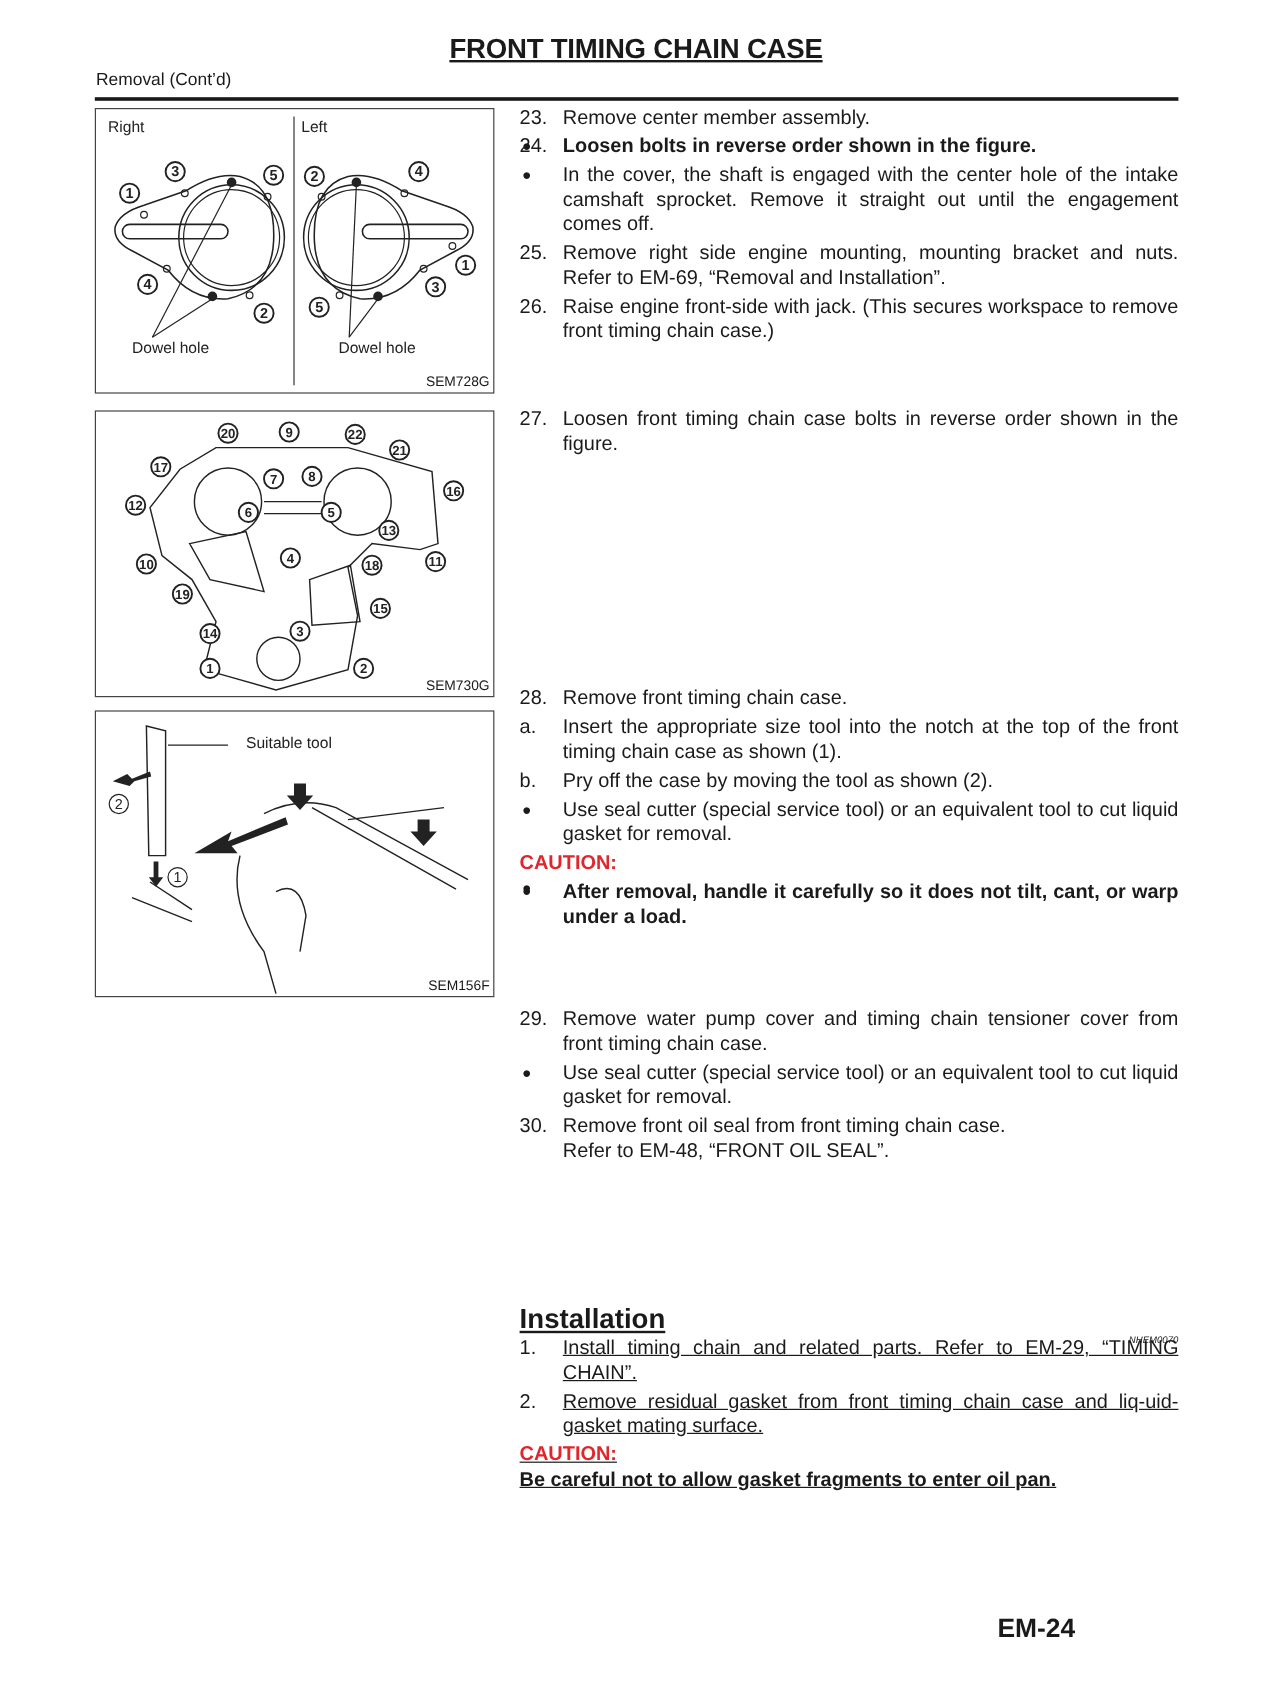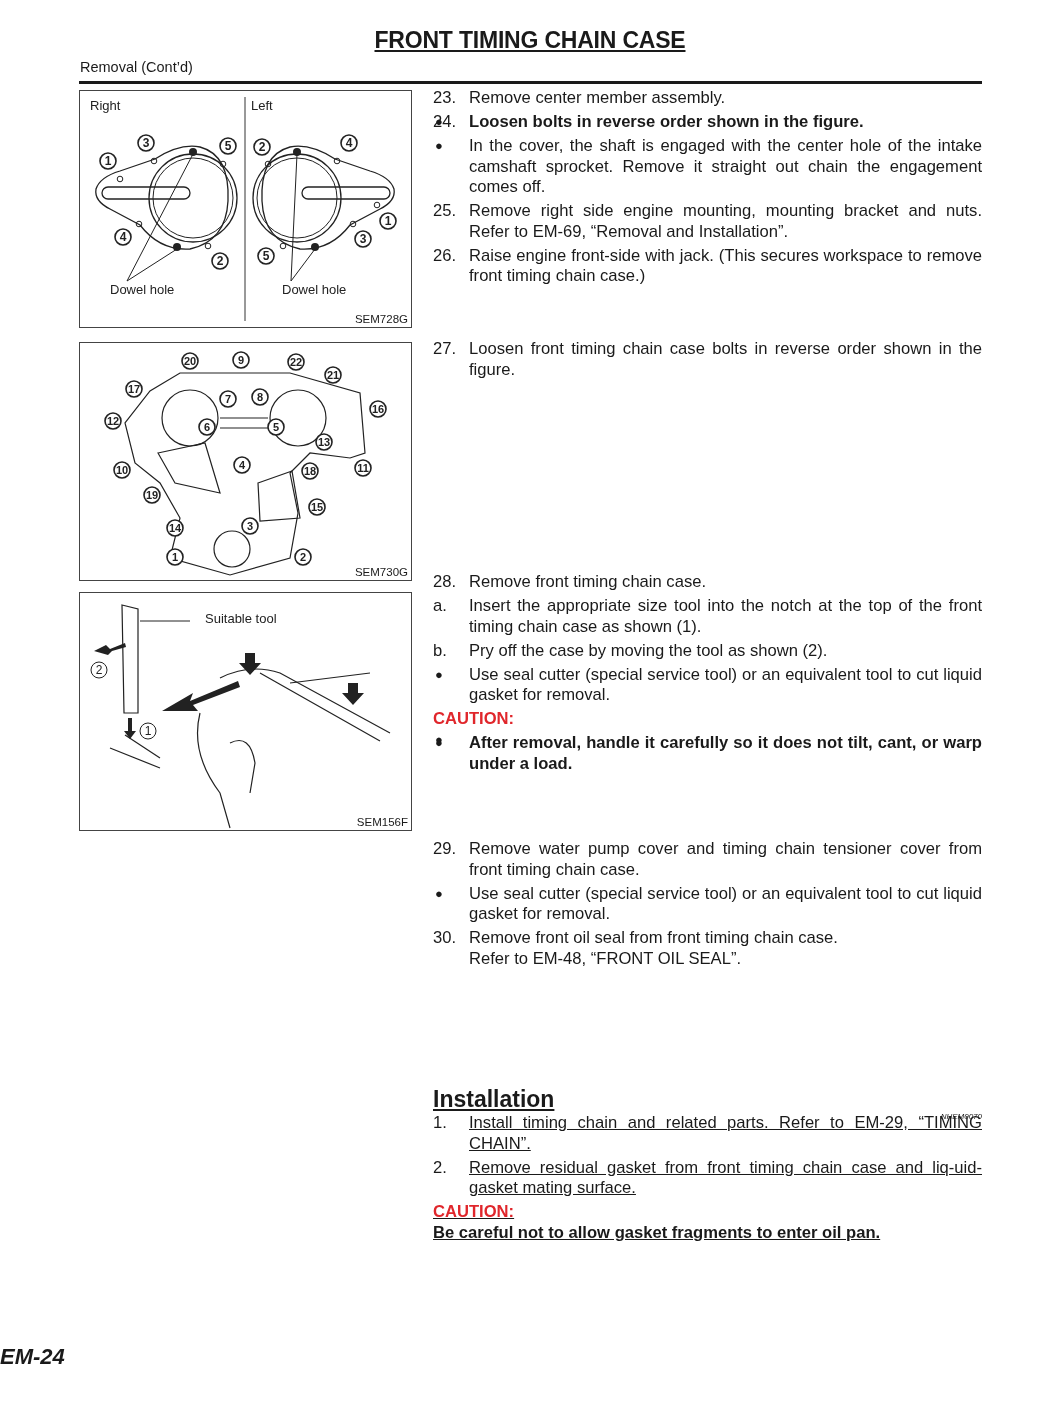--- a/index.html
+++ b/index.html
@@ -13,22 +13,22 @@
   .fig svg { display:block; }
   .fig-code { position:absolute; right:3px; bottom:2px; font-size:11.5px; }
   .col { position:absolute; left:433px; width:549px; font-size:16.6px; line-height:20.5px; }
   .item { position:relative; padding-left:36px; margin-bottom:3.5px; text-align:justify; }
   .item .num { position:absolute; left:0; top:0; }
   .item .bullet { position:absolute; left:2px; top:0; font-size:13px; }
   .bold { font-weight:bold; }
   .caution { color:#e0262b; font-weight:bold; margin-bottom:0.5px; }
   .sec { font-size:23px; font-weight:bold; margin:0; line-height:28px; }
   .code-tag { position:absolute; right:0; top:22px; font-size:8px; font-style:italic; }
-  .footer { position:absolute; top:1344px; left:0; width:896px; text-align:left;
-            font-weight:bold; font-size:22px;font-style:italic; }
+  .footer { position:absolute; top:1344px; left:0; width:896px; text-align:right;
+            font-weight:bold; font-size:22px; }
 </style>
 </head>
 <body>
 
 <div class="title">FRONT TIMING CHAIN CASE</div>
 <div class="subhead">Removal (Cont’d)</div>
 <div class="rule"></div>
 
 <div class="fig" style="top:90px;height:236px;text-align:center;">
   <svg width="331" height="236" viewBox="0 0 331 236">
@@ -180,21 +180,21 @@
       <text x="125" y="30" font-size="13">Suitable tool</text>
     </g>
   </svg>
   <span class="fig-code">SEM156F</span>
 </div>
 
 <div class="col" style="top:88px;">
   <div class="item"><span class="num">23.</span><span>Remove center member assembly.</span></div>
   <div class="item"><span class="num">24.</span></div>
   <div class="item bold"><span class="bullet">●</span><span>Loosen bolts in reverse order shown in the figure.</span></div>
-  <div class="item"><span class="bullet">●</span><span>In the cover, the shaft is engaged with the center hole of the intake camshaft sprocket. Remove it straight out chain the engagement comes off.</span></div>
+  <div class="item"><span class="bullet">●</span><span>In the cover, the shaft is engaged with the center hole of the intake camshaft sprocket. Remove it straight out until the engagement comes off.</span></div>
   <div class="item"><span class="num">25.</span><span>Remove right side engine mounting, mounting bracket and nuts. Refer to EM-69, “Removal and Installation”.</span></div>
   <div class="item"><span class="num">26.</span><span>Raise engine front-side with jack. (This secures workspace to remove front timing chain case.)</span></div>
 </div>
 
 <div class="col" style="top:339px;">
   <div class="item"><span class="num">27.</span><span>Loosen front timing chain case bolts in reverse order shown in the figure.</span></div>
 </div>
 
 <div class="col" style="top:572px;">
   <div class="item"><span class="num">28.</span><span>Remove front timing chain case.</span></div>

